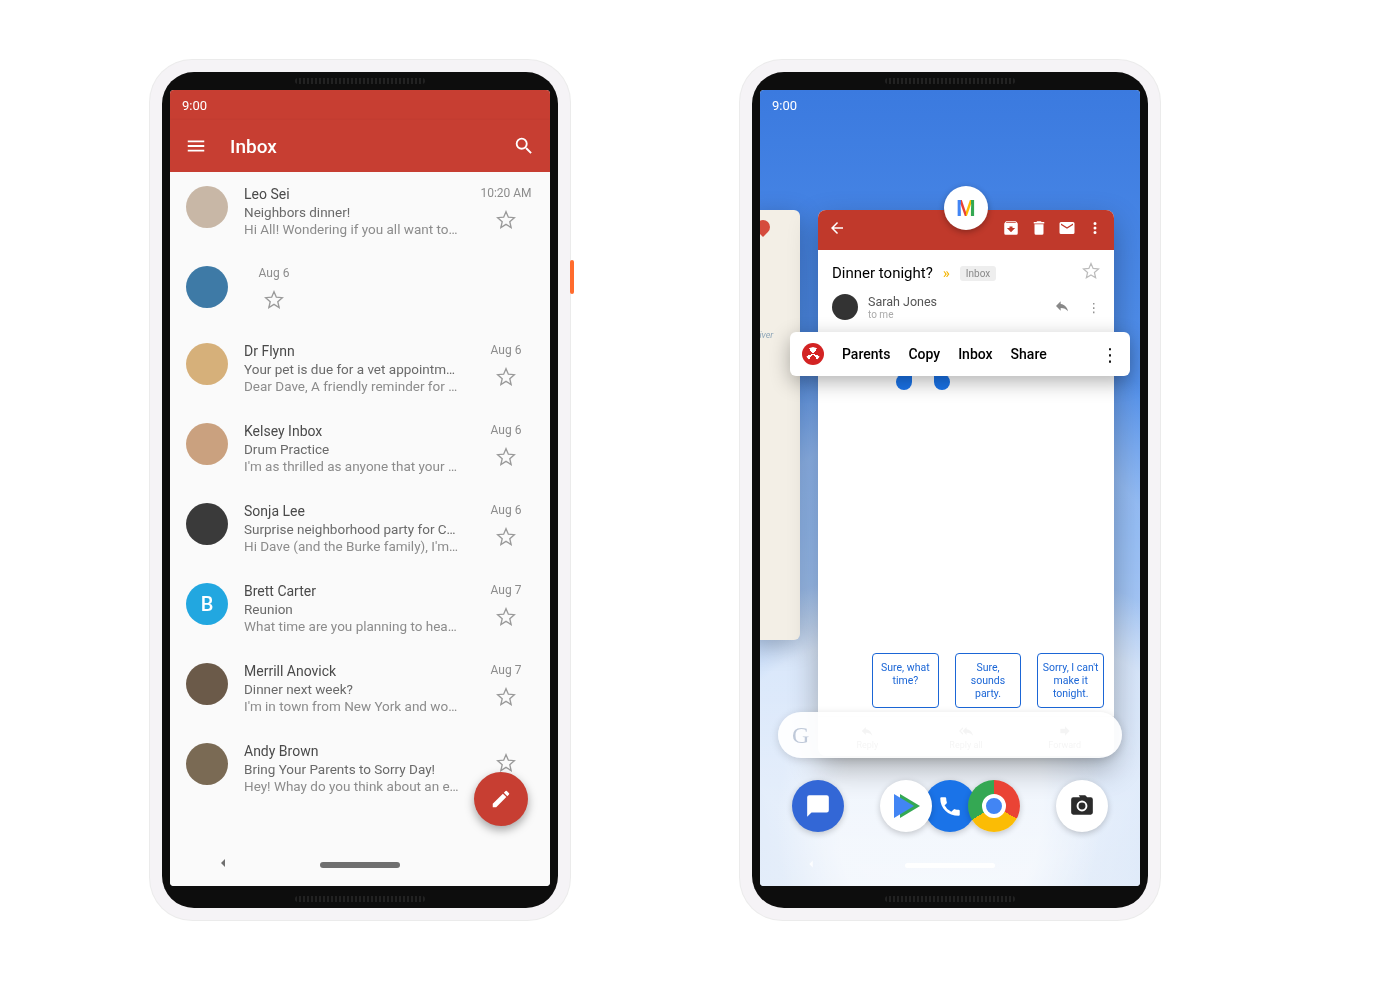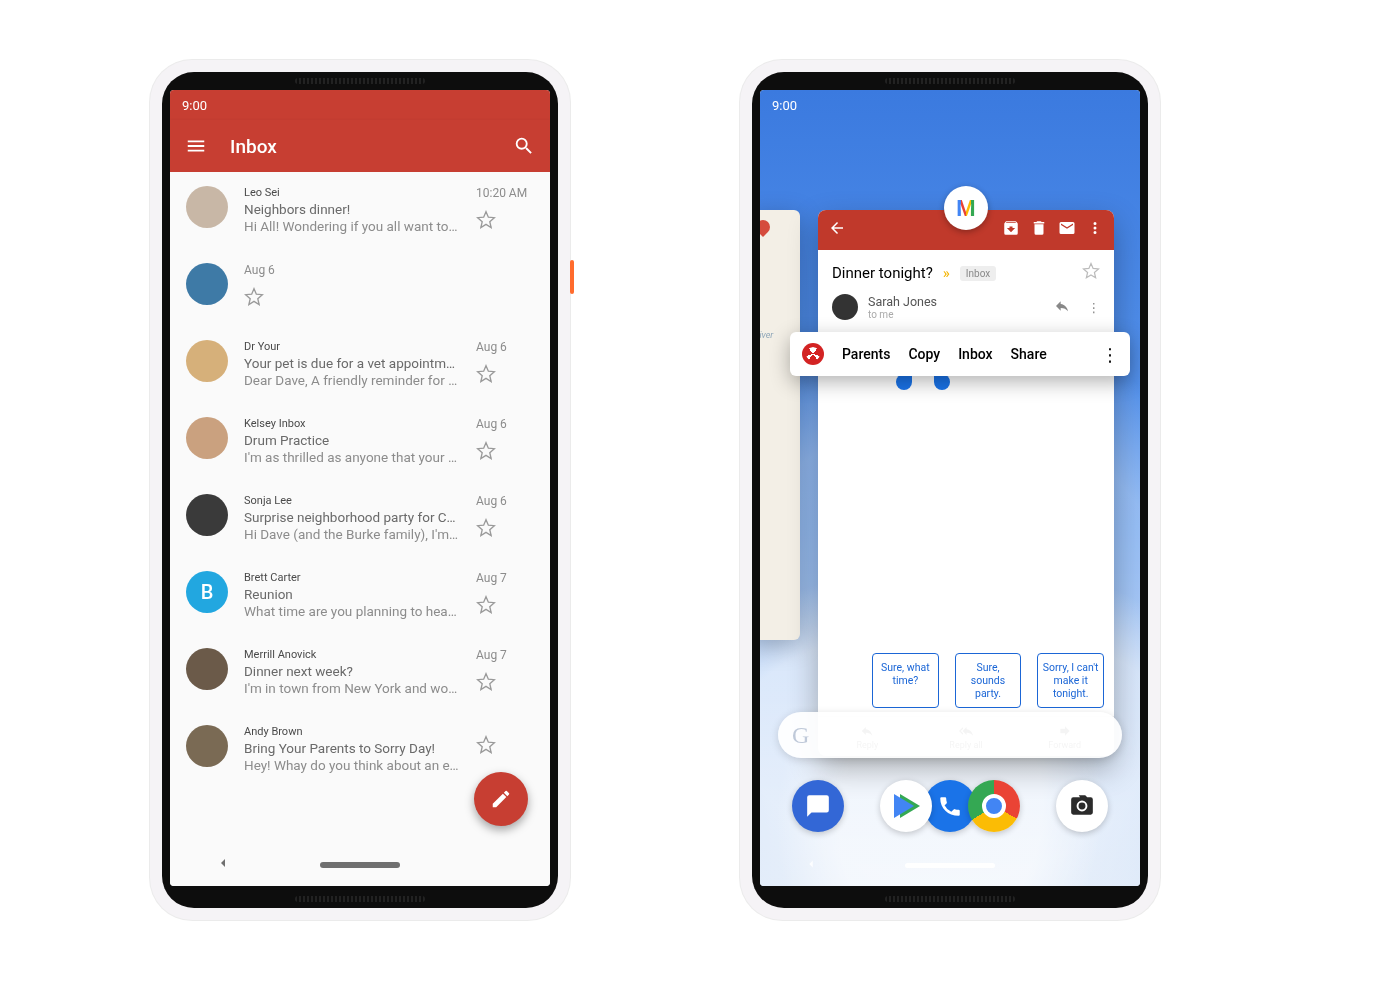--- a/index.html
+++ b/index.html
@@ -47,24 +47,24 @@
   .appbar .title{ font-size:19px; font-weight:500; }
   .appbar .spacer{ flex:1; }
   .icon-btn{ display:inline-flex; align-items:center; justify-content:center; width:24px;height:24px; }
   .icon-btn svg{ width:22px;height:22px;fill:#fff; }
 
   
   .mail-list{ background:#fafafa; height:calc(100% - 82px - 42px); overflow:hidden; }
   .mail-row{ display:flex; padding:14px 14px 14px 16px; gap:16px; border-bottom:1px solid transparent; }
   .avatar{ width:42px;height:42px;border-radius:50%; flex:none; background:#bbb center/cover; display:flex;align-items:center;justify-content:center;color:#fff;font-size:20px;font-weight:500; }
   .mail-body{ flex:1; min-width:0; }
-  .sender{ font-size:11px; color:#4a4a4a; }
+  .sender{ font-size:14px; color:#4a4a4a; }
   .subject{ font-size:13.5px; color:#6a6a6a; margin-top:2px; white-space:nowrap; overflow:hidden; text-overflow:ellipsis; }
   .snippet{ font-size:13.5px; color:#8c8c8c; margin-top:1px; white-space:nowrap; overflow:hidden; text-overflow:ellipsis; }
-  .mail-side{ width:60px; text-align:right; display:flex; flex-direction:column; align-items:flex-start; gap:10px; }
+  .mail-side{ width:60px; text-align:right; display:flex; flex-direction:column; align-items:center; gap:10px; }
   .time{ font-size:12px; color:#8c8c8c; white-space:nowrap; }
   .star svg{ width:20px;height:20px;fill:none;stroke:#9a9a9a;stroke-width:1.6; }
 
   .fab{ position:absolute; right:22px; bottom:60px; width:54px;height:54px;border-radius:50%;background:#c73e32; box-shadow:0 4px 10px rgba(0,0,0,.35); display:flex;align-items:center;justify-content:center; }
   .fab svg{ width:22px;height:22px;fill:#fff; }
 
   .softkeys{ position:absolute;bottom:0;left:0;right:0;height:42px; background:#fafafa; display:flex;align-items:center;justify-content:space-around; }
   .softkeys .pill{ width:80px;height:6px;border-radius:3px;background:#6f6f6f; }
   .softkeys .back svg{width:16px;height:16px;fill:#6f6f6f;}
 
@@ -203,21 +203,21 @@
             <div class="mail-side">
               <div class="time">Aug 6</div>
               <div class="star"><svg viewBox="0 0 24 24">
                   <path d="M12 17.27L18.18 21l-1.64-7.03L22 9.24l-7.19-.61L12 2 9.19 8.63 2 9.24l5.46 4.73L5.82 21z"></path>
                 </svg></div>
             </div>
           </div>
           <div class="mail-row">
             <div class="avatar" style="background:#d6b07a"></div>
             <div class="mail-body">
-              <div class="sender">Dr Your</div>
+              <div class="sender">Dr Flynn</div>
               <div class="subject">Your pet is due for a vet appointment</div>
               <div class="snippet">Dear Dave, A friendly reminder for your pet…</div>
             </div>
             <div class="mail-side">
               <div class="time">Aug 6</div>
               <div class="star"><svg viewBox="0 0 24 24">
                   <path d="M12 17.27L18.18 21l-1.64-7.03L22 9.24l-7.19-.61L12 2 9.19 8.63 2 9.24l5.46 4.73L5.82 21z"></path>
                 </svg></div>
             </div>
           </div>

